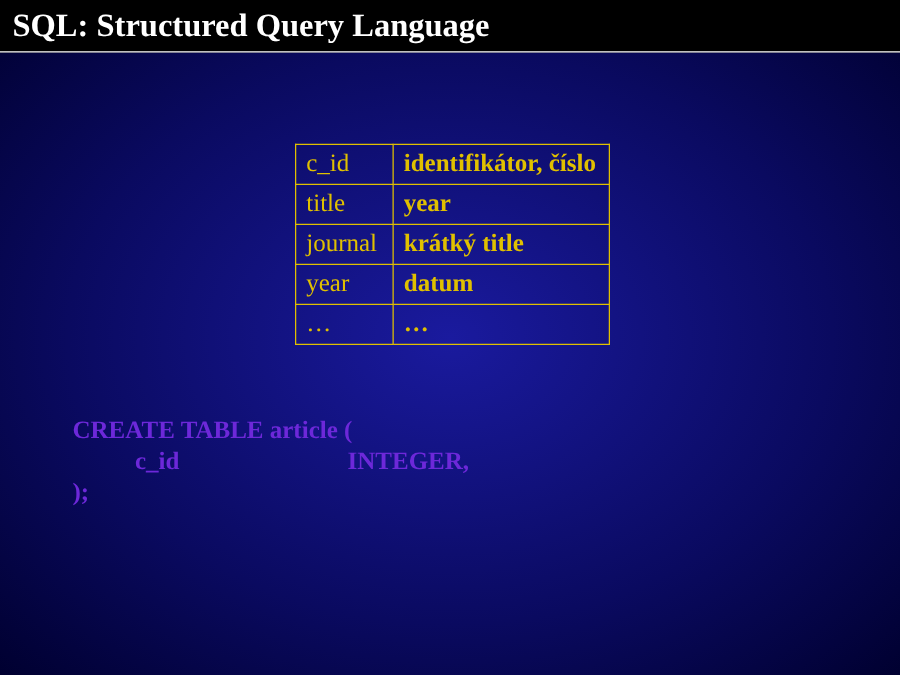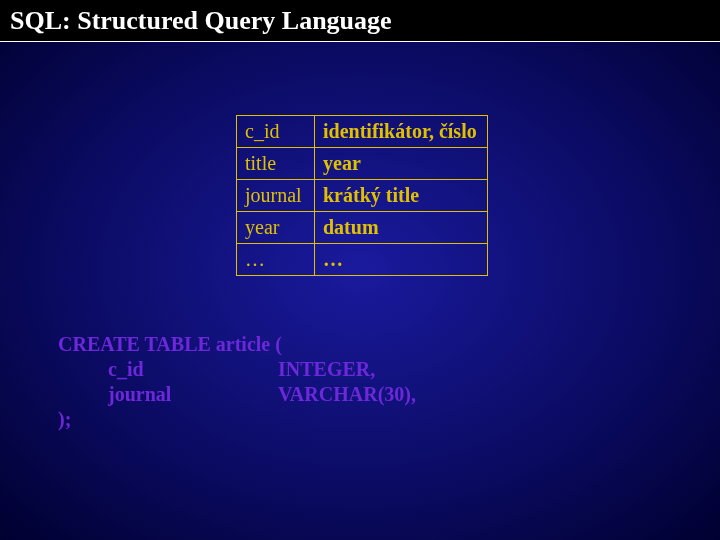--- a/index.html
+++ b/index.html
@@ -83,15 +83,14 @@
         <td class="col0">…</td>
         <td class="col1">…</td>
       </tr>
     </tbody>
   </table>
 </div>
 
 <div class="code-block">
   <div class="code-row">CREATE TABLE article (</div>
   <div class="code-row"><span>          </span><span class="c1">c_id</span><span>INTEGER,</span></div>
-  <div class="code-row"><span>          </span><span class="c1">journal</span><span>VARCHAR(30),</span></div>
   <div class="code-row">);</div>
 </div>
 
 </body></html>

